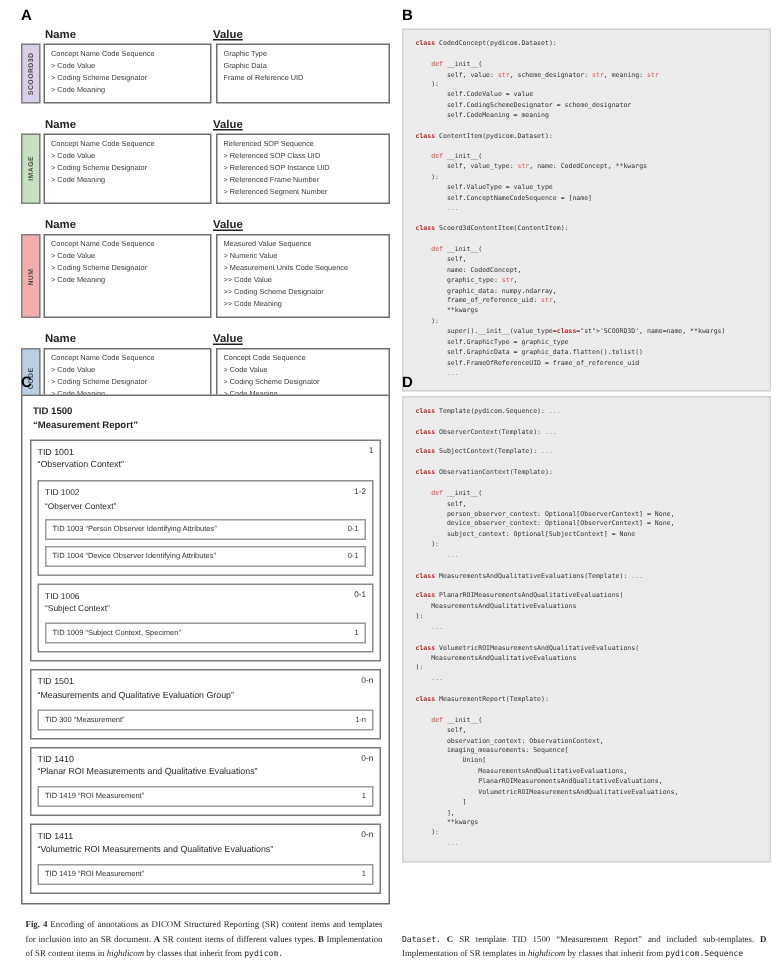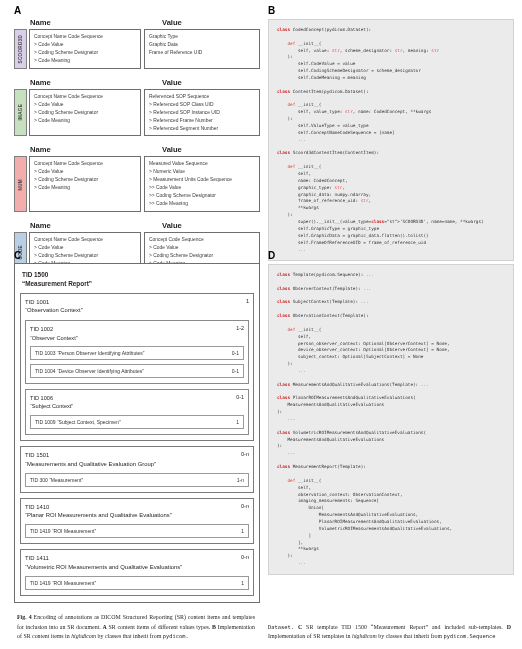--- a/index.html
+++ b/index.html
@@ -20,22 +20,22 @@
     color:#000;
     position:absolute;
   }
 
   
   #panelA { position:absolute; left:14px; top:5px; width:246px; }
   #panelA .letter { position:relative; left:0; top:0; display:block; margin-bottom:2px; }
 
   .sr-block { margin-bottom:9px; }
   .sr-head { display:flex; padding-left:16px; margin-bottom:2px; }
-  .sr-head .h-name { width:132px; font-size:7.6px; font-weight:bold; color:#231f20; }
-  .sr-head .h-value { flex:1; font-size:7.6px; font-weight:bold; color:#231f20; }
+  .sr-head .h-name { width:112px; font-size:7.6px; font-weight:bold; color:#231f20; }
+  .sr-head .h-value { flex:1; font-size:7.6px; font-weight:bold; color:#231f20;text-decoration:underline; }
 
   .sr-row { display:flex; align-items:stretch; }
   .vlabel {
     width:13px;
     border:0.6px solid #808080;
     display:flex; align-items:center; justify-content:center;
     flex:0 0 13px;
   }
   .vlabel span {
     writing-mode: vertical-rl;

